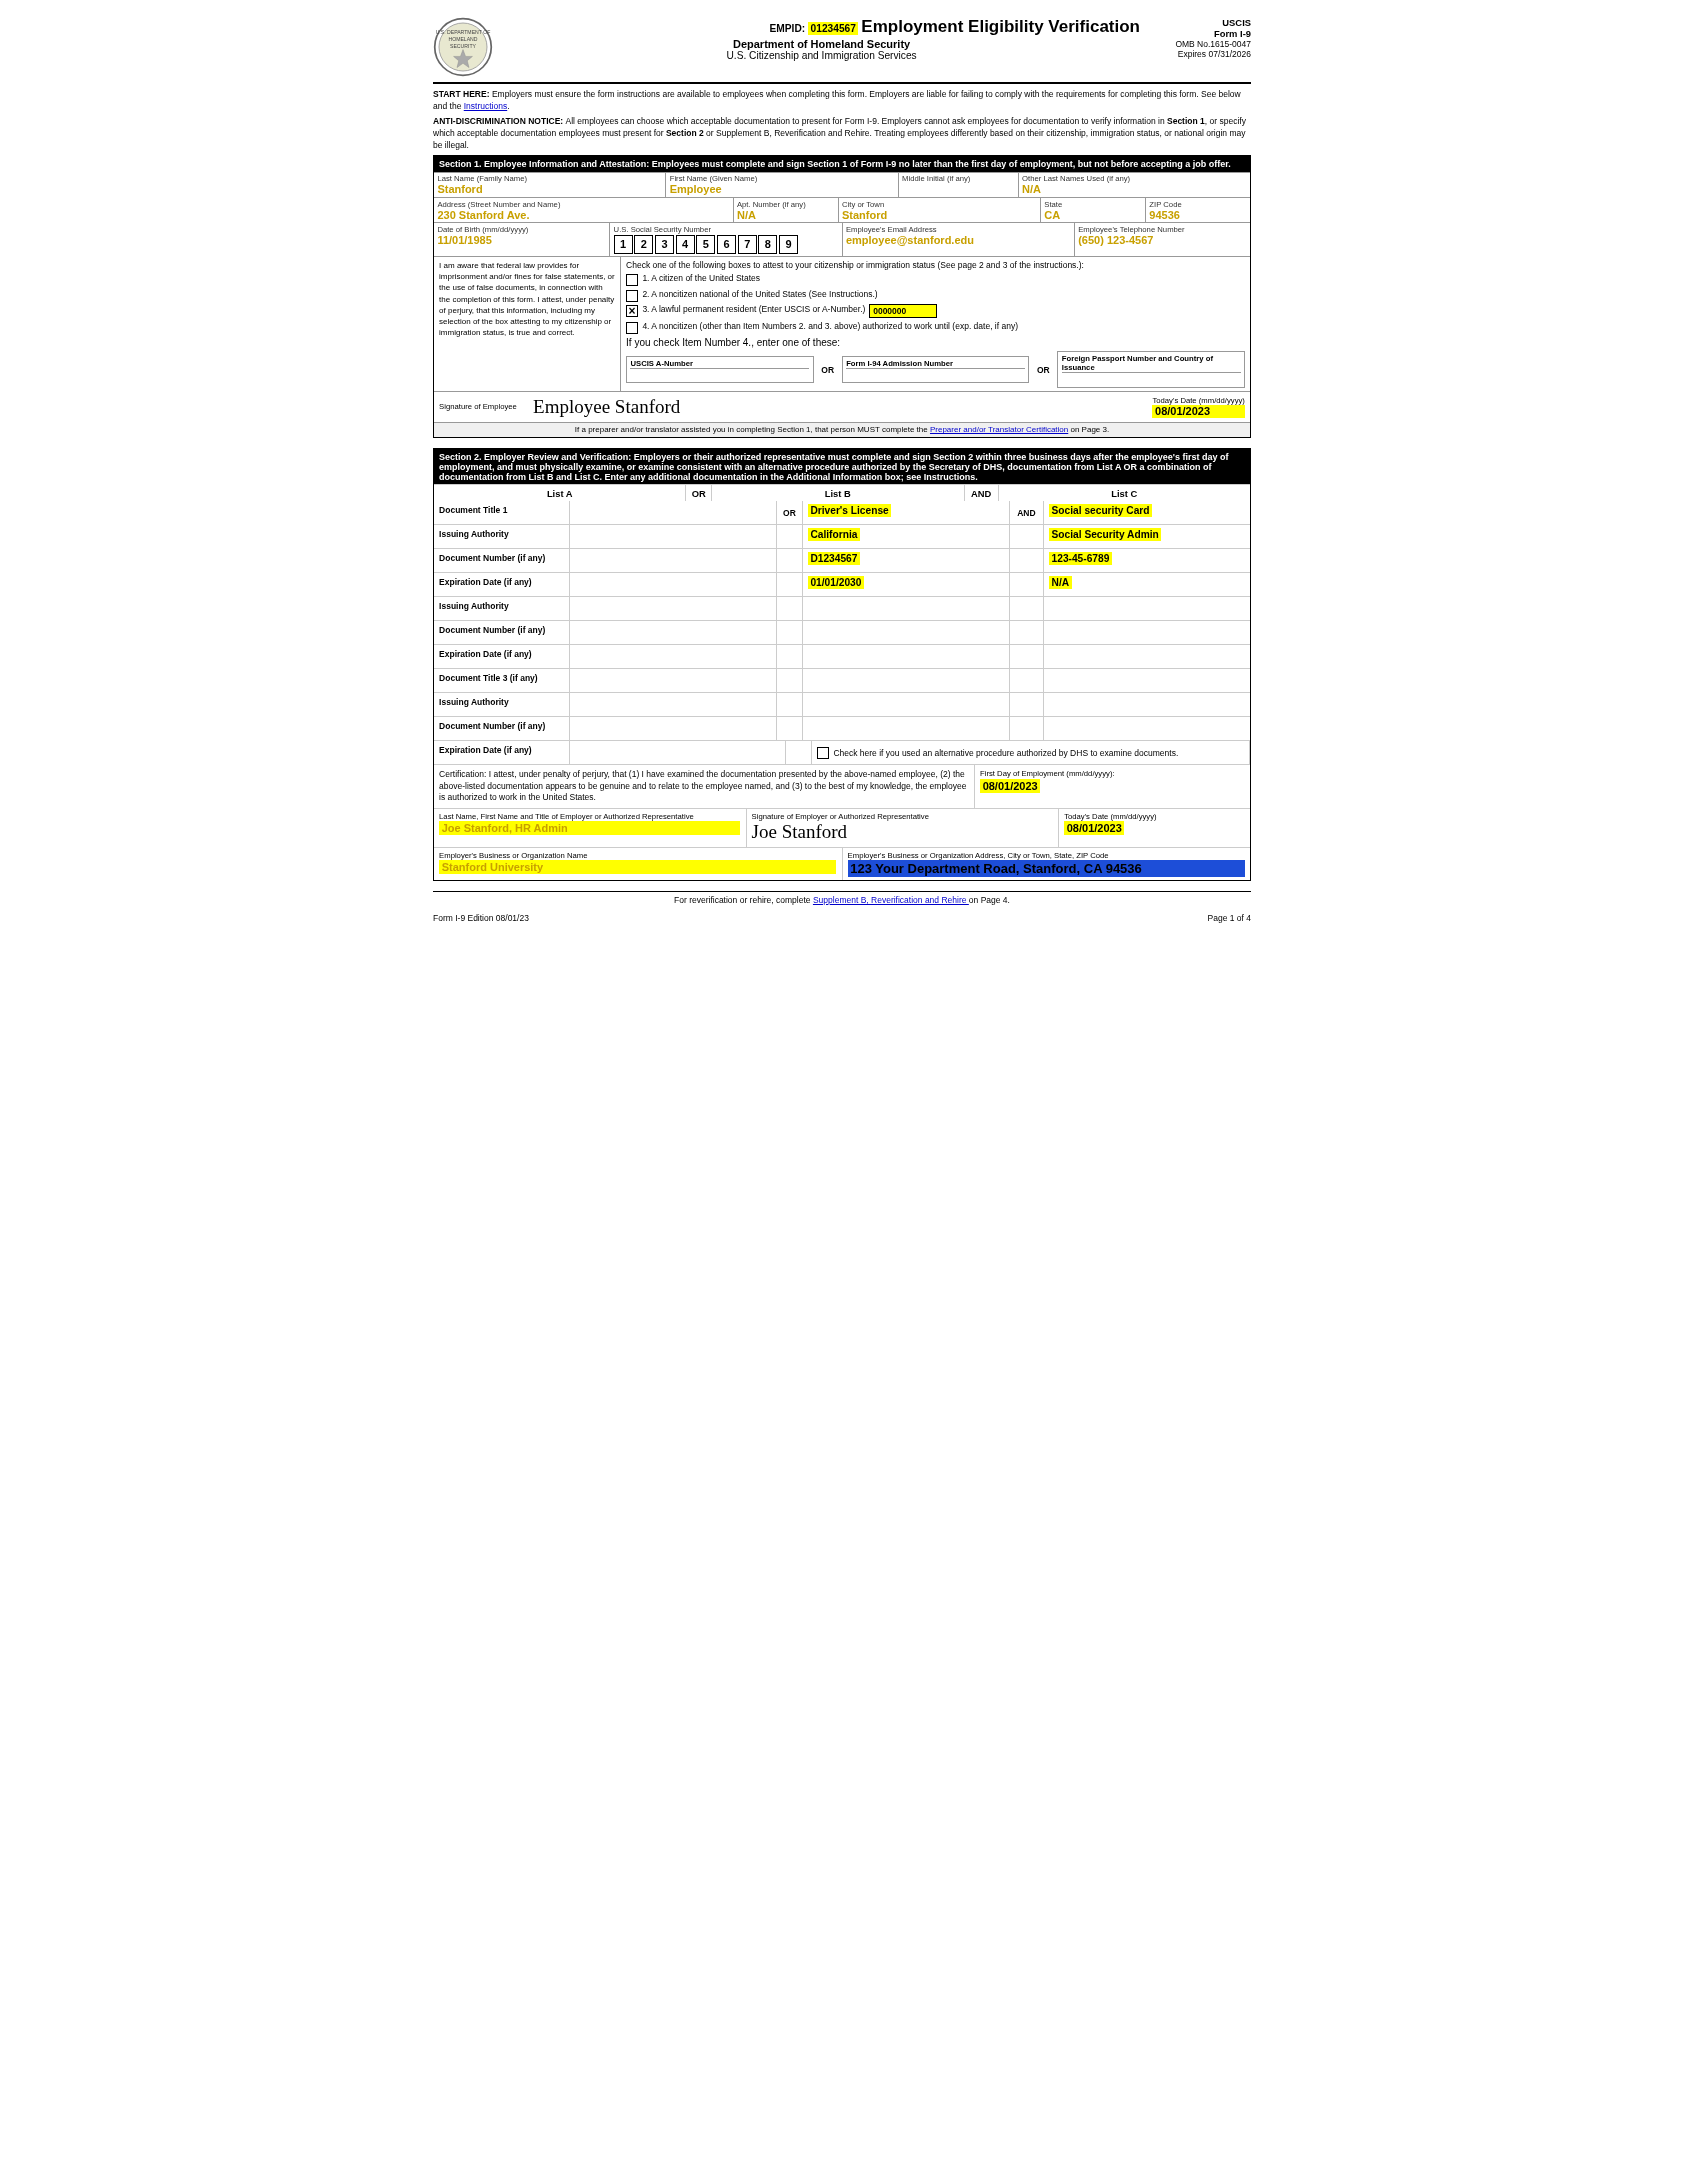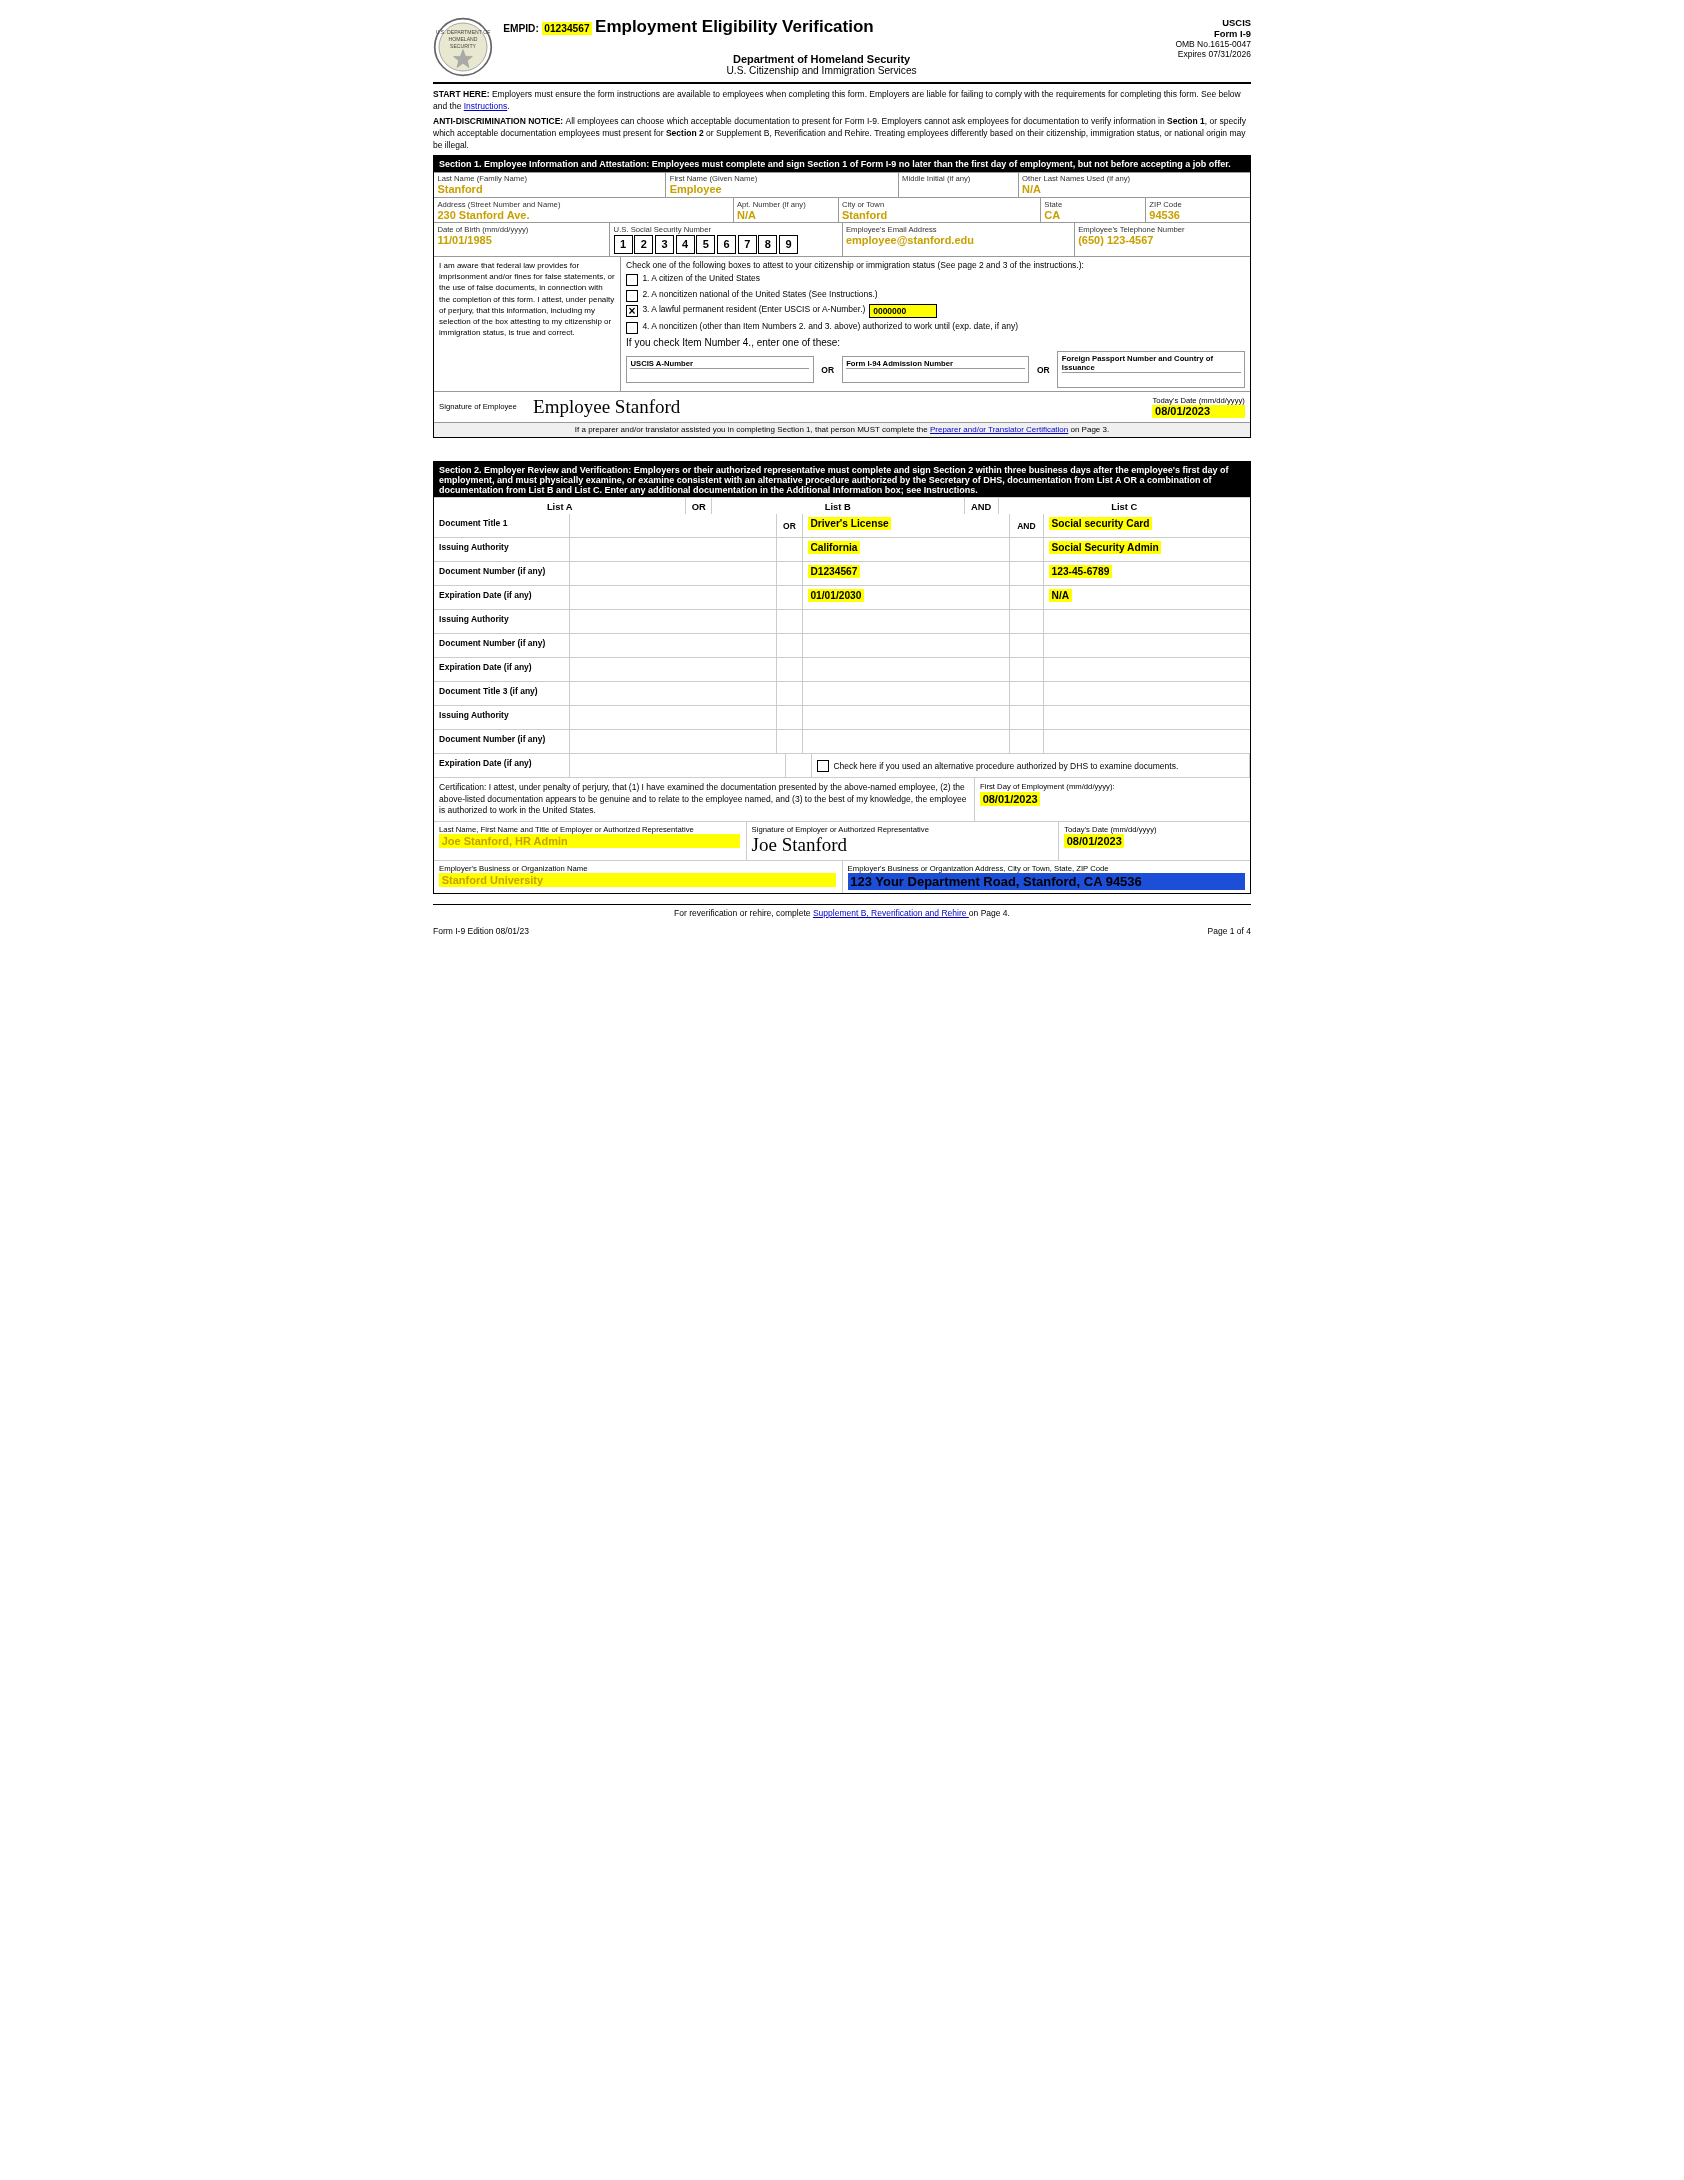--- a/index.html
+++ b/index.html
@@ -25,22 +25,22 @@
       margin-right: 10.2px;
       flex-shrink: 0;
     }
     .header-center {
       flex: 1;
       text-align: center;
     }
     .empid-line {
       font-size: 10.2px;
       font-weight: bold;
-      text-align: left;
-      margin-bottom: 16px;
+      text-align: right;
+      margin-bottom: 1px;
     }
     .empid-highlight {
       background: #ffff00;
       padding: 0.9px 2.6px;
     }
     .form-subtitle {
       font-size: 11px;
       font-weight: bold;
     }
     .form-sub2 {
@@ -302,21 +302,21 @@
       font-size: 8.5px;
       padding: 3.4px 0;
       flex-shrink: 0;
       display: flex;
       align-items: center;
       justify-content: center;
       border-right: 0.9px solid #ccc;
     }
     .section1-box {
       border: 1.3px solid #000;
-      margin-bottom: 23px;
+      margin-bottom: 10px;
     }
     .section2-box {
       border: 1.3px solid #000;
       margin-bottom: 6.8px;
     }
     .list-header-area {
       display: flex;
       border-top: 0.9px solid #ccc;
       flex-direction: column;
     }

